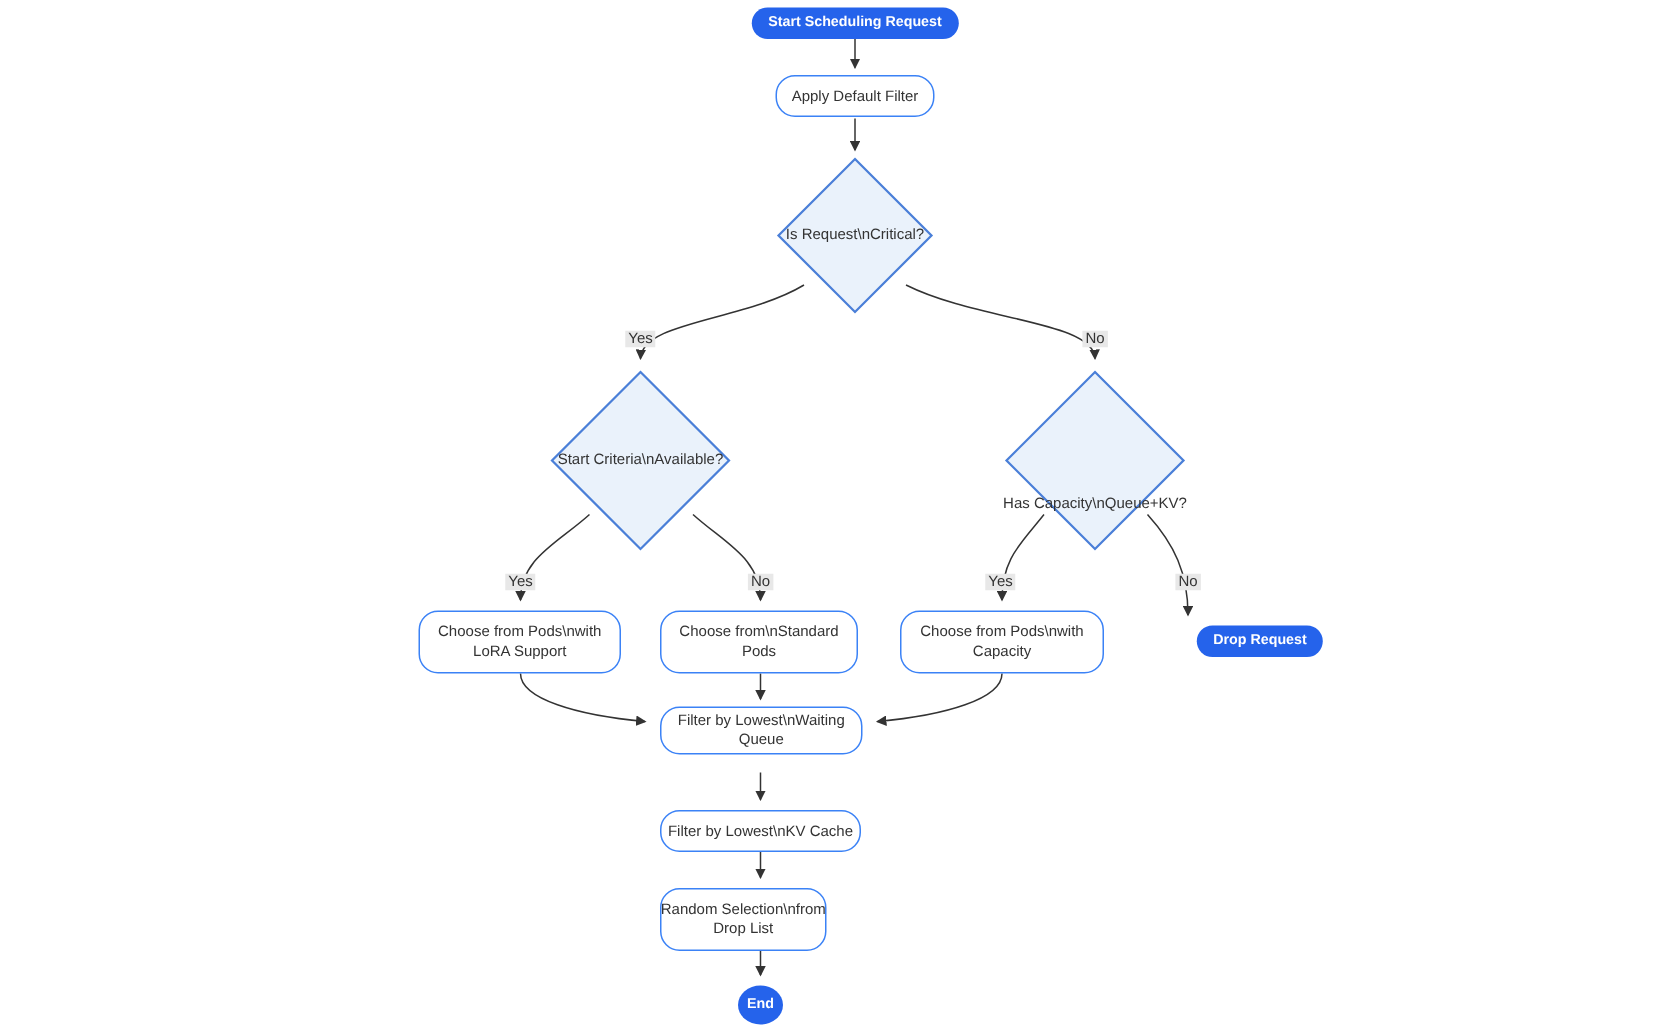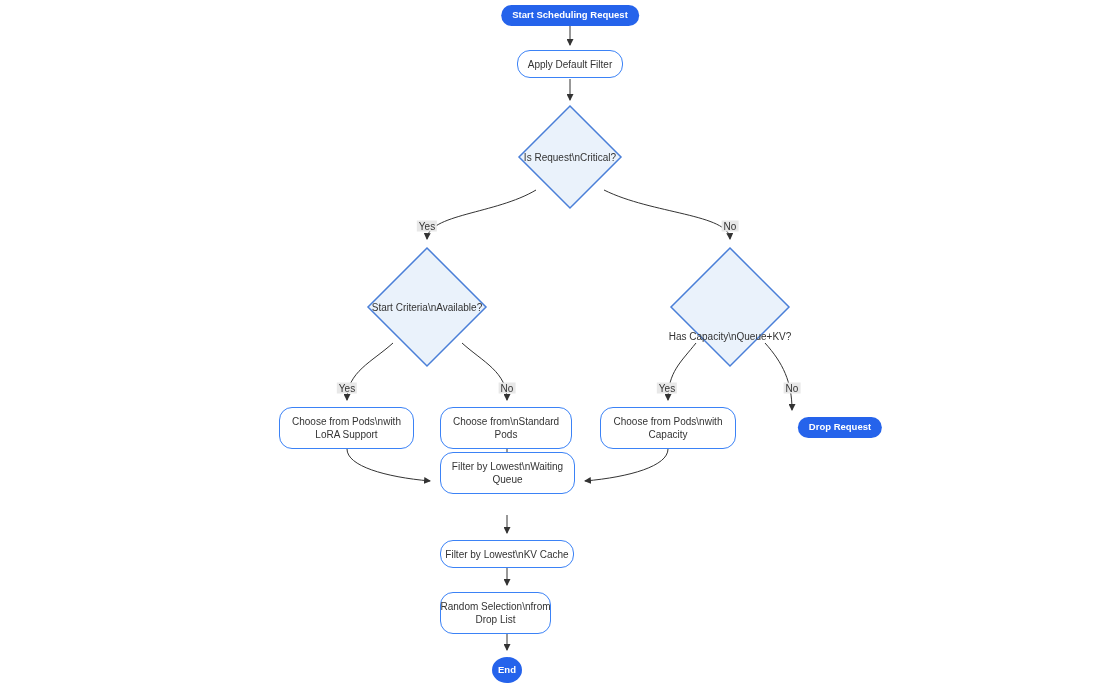--- a/index.html
+++ b/index.html
@@ -107,21 +107,21 @@
     <span class="ln">Pods</span>
   </div>
   <div class="node process" style="left:600px;top:407px;width:136px;height:42px;">
     <span class="ln">Choose from Pods\nwith</span>
     <span class="ln">Capacity</span>
   </div>
   <div class="node pill" style="left:840px;top:417px;">
     <span class="ln">Drop Request</span>
   </div>
 
-  <div class="node process" style="left:440px;top:452px;width:135px;height:42px;">
+  <div class="node process" style="left:440px;top:471px;width:135px;height:32px;">
     <span class="ln">Filter by Lowest\nWaiting</span>
     <span class="ln">Queue</span>
   </div>
   <div class="node process" style="left:440px;top:540px;width:134px;height:28px;">
     <span class="ln">Filter by Lowest\nKV Cache</span>
   </div>
   <div class="node process" style="left:440px;top:592px;width:111px;height:42px;">
     <span class="ln">Random Selection\nfrom</span>
     <span class="ln">Drop List</span>
   </div>

